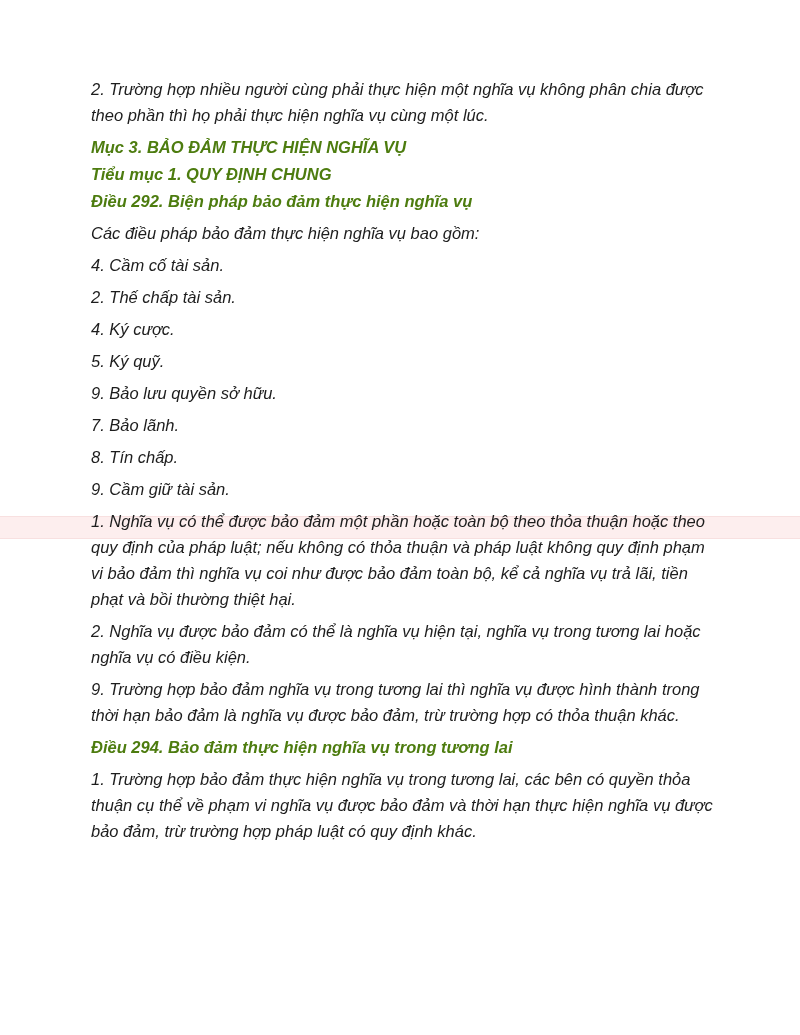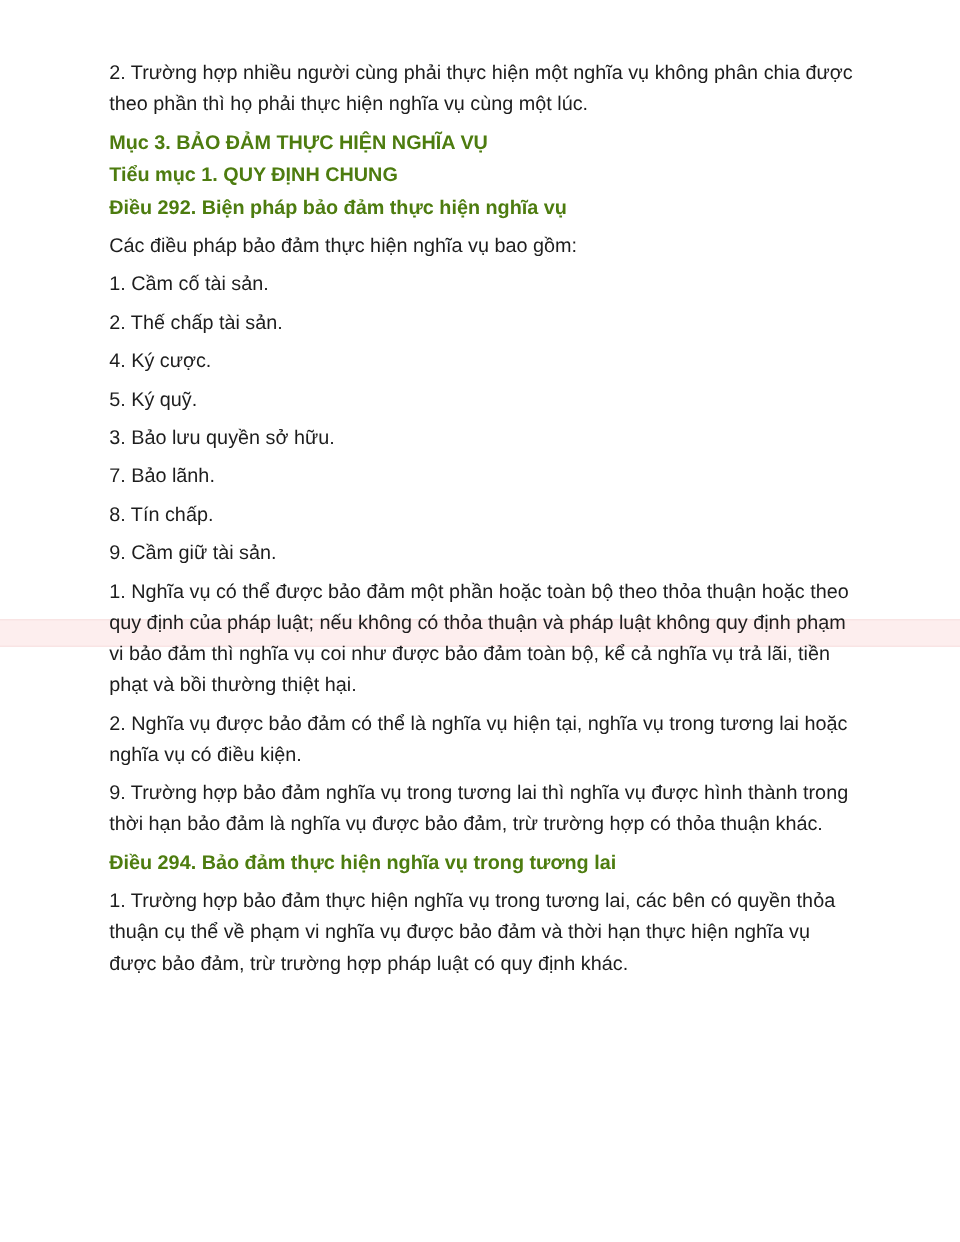--- a/index.html
+++ b/index.html
@@ -9,22 +9,23 @@
     height: 1035px;
     background: #ffffff;
     font-family: "Liberation Sans", sans-serif;
     color: #1d1d1d;
     overflow: hidden;
     box-sizing: border-box;
   }
   .content {
     position: relative;
     z-index: 1;
-    padding: 48px 84px 0 91px;
+    padding: 76px 84px 0 91px;
     box-sizing: border-box;
+    font-style: italic;
   }
   .p {
     font-size: 16.5px;
     line-height: 26px;
     margin: 0 0 6px 0;
     color: #1d1d1d;
   }
   .h {
     font-size: 16.5px;
     line-height: 26px;
@@ -79,25 +80,25 @@
       <span class="wm">HOUSE-FAMILY.NET</span>
     </div>
   </div>
 
   <div class="content">
     <div class="p">2. Trường hợp nhiều người cùng phải thực hiện một nghĩa vụ không phân chia được theo phần thì họ phải thực hiện nghĩa vụ cùng một lúc.</div>
     <div class="h">Mục 3. BẢO ĐẢM THỰC HIỆN NGHĨA VỤ</div>
     <div class="h">Tiểu mục 1. QUY ĐỊNH CHUNG</div>
     <div class="h after-gap">Điều 292. Biện pháp bảo đảm thực hiện nghĩa vụ</div>
     <div class="p">Các điều pháp bảo đảm thực hiện nghĩa vụ bao gồm:</div>
-    <div class="p">1. Cầm cố tài sản.</div>
+    <div class="p">4. Cầm cố tài sản.</div>
     <div class="p">2. Thế chấp tài sản.</div>
     <div class="p">4. Ký cược.</div>
     <div class="p">5. Ký quỹ.</div>
-    <div class="p">3. Bảo lưu quyền sở hữu.</div>
+    <div class="p">9. Bảo lưu quyền sở hữu.</div>
     <div class="p">7. Bảo lãnh.</div>
     <div class="p">8. Tín chấp.</div>
     <div class="p">9. Cầm giữ tài sản.</div>
     <div class="p">1. Nghĩa vụ có thể được bảo đảm một phần hoặc toàn bộ theo thỏa thuận hoặc theo quy định của pháp luật; nếu không có thỏa thuận và pháp luật không quy định phạm vi bảo đảm thì nghĩa vụ coi như được bảo đảm toàn bộ, kể cả nghĩa vụ trả lãi, tiền phạt và bồi thường thiệt hại.</div>
     <div class="p">2. Nghĩa vụ được bảo đảm có thể là nghĩa vụ hiện tại, nghĩa vụ trong tương lai hoặc nghĩa vụ có điều kiện.</div>
     <div class="p">9. Trường hợp bảo đảm nghĩa vụ trong tương lai thì nghĩa vụ được hình thành trong thời hạn bảo đảm là nghĩa vụ được bảo đảm, trừ trường hợp có thỏa thuận khác.</div>
     <div class="h after-gap">Điều 294. Bảo đảm thực hiện nghĩa vụ trong tương lai</div>
     <div class="p">1. Trường hợp bảo đảm thực hiện nghĩa vụ trong tương lai, các bên có quyền thỏa thuận cụ thể về phạm vi nghĩa vụ được bảo đảm và thời hạn thực hiện nghĩa vụ được bảo đảm, trừ trường hợp pháp luật có quy định khác.</div>
   </div>
 

